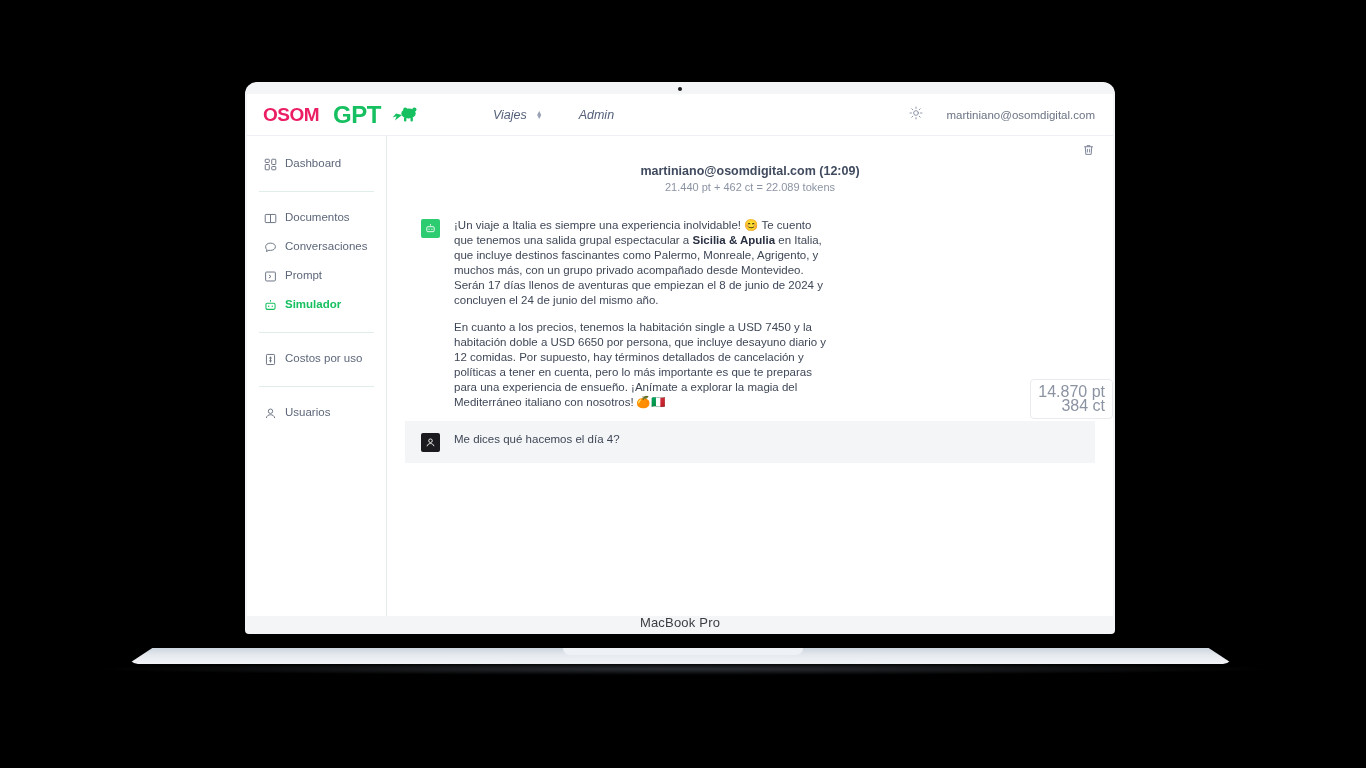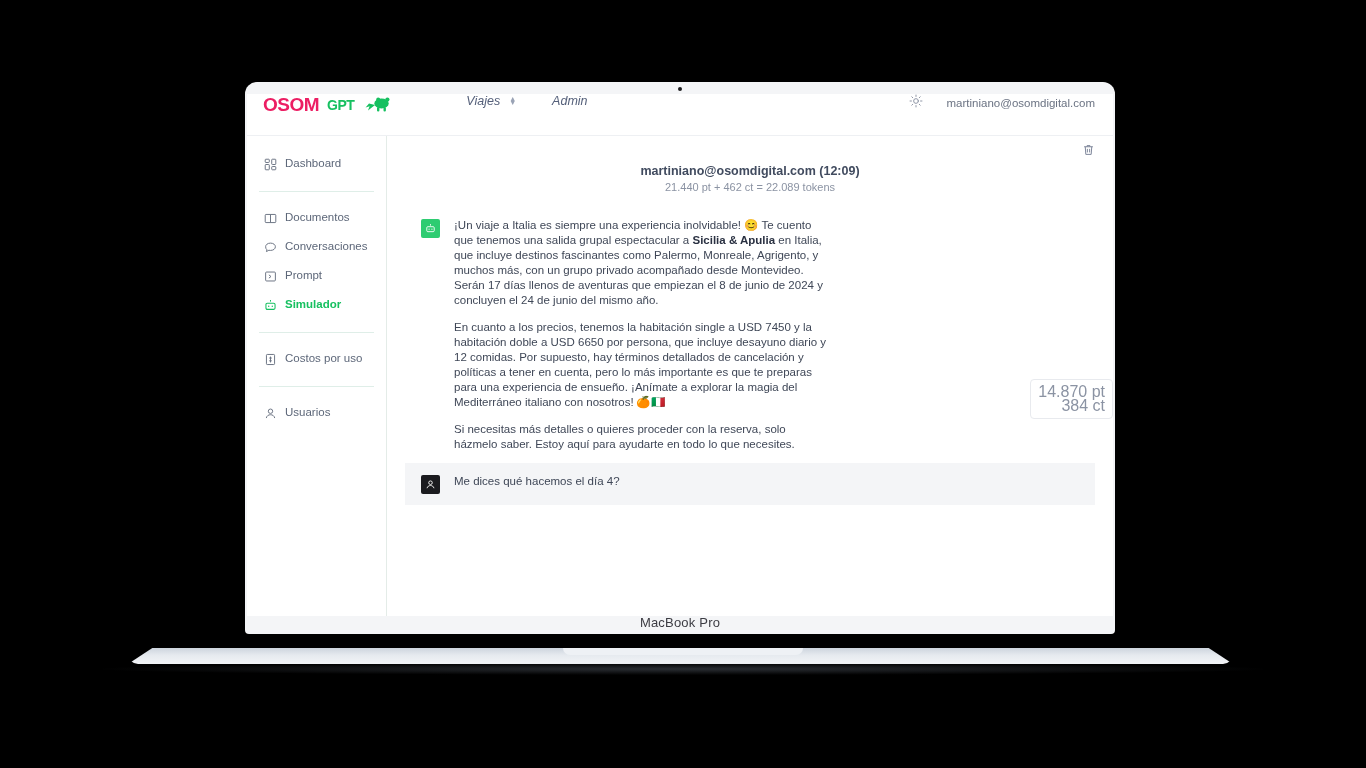--- a/index.html
+++ b/index.html
@@ -76,29 +76,29 @@
     background: radial-gradient(ellipse at center, rgba(120,130,145,0.35) 0%, rgba(0,0,0,0) 72%);
   }
 
   
   #app-header {
     position: relative;
     height: 42px;
     background: #ffffff;
     border-bottom: 1px solid #eef0f3;
     display: flex;
-    align-items: flex-start;
+    align-items: center;
   }
   #brand-logo {
     display: flex; align-items: center;
     margin-left: 16px;
     gap: 6px;
   }
   .logo-osom { color: #ec1e63; font-weight: 800; font-size: 19px; letter-spacing: -0.5px; }
-  .logo-gpt  { color: #16c060; font-weight: 800; font-size: 14px; letter-spacing: -0.5px; margin-left: 2px;}
+  .logo-gpt  { color: #16c060; font-weight: 800; font-size: 24px; letter-spacing: -0.5px; margin-left: 8px;}
   #bear-icon { margin-left: 5px; display:flex; align-items:center; }
 
   #header-nav {
     display: flex; align-items: center;
     margin-left: 75px;
     gap: 36px;
   }
   .nav-item {
     display: flex; align-items: center; gap: 9px;
     font-size: 12.5px;
@@ -386,21 +386,20 @@
                 <svg width="11" height="11" viewBox="0 0 16 16" fill="none" stroke="#ffffff" stroke-width="1.3">
                   <path d="M8 1.6v2.2"></path>
                   <rect x="2.6" y="5.4" width="10.8" height="7.2" rx="1.5"></rect>
                   <circle cx="5.9" cy="9" r="0.85" fill="#ffffff" stroke="none"></circle>
                   <circle cx="10.1" cy="9" r="0.85" fill="#ffffff" stroke="none"></circle>
                 </svg>
               </div>
               <div class="msg-body">
                 <p>¡Un viaje a Italia es siempre una experiencia inolvidable! 😊 Te cuento que tenemos una salida grupal espectacular a <b>Sicilia &amp; Apulia</b> en Italia, que incluye destinos fascinantes como Palermo, Monreale, Agrigento, y muchos más, con un grupo privado acompañado desde Montevideo. Serán 17 días llenos de aventuras que empiezan el 8 de junio de 2024 y concluyen el 24 de junio del mismo año.</p>
                 <p>En cuanto a los precios, tenemos la habitación single a USD 7450 y la habitación doble a USD 6650 por persona, que incluye desayuno diario y 12 comidas. Por supuesto, hay términos detallados de cancelación y políticas a tener en cuenta, pero lo más importante es que te preparas para una experiencia de ensueño. ¡Anímate a explorar la magia del Mediterráneo italiano con nosotros! 🍊🇮🇹</p>
-                <p>Si necesitas más detalles o quieres proceder con la reserva, solo házmelo saber. Estoy aquí para ayudarte en todo lo que necesites.</p>
               </div>
             </div>
 
             <div id="token-badge">
               <div>14.870 pt</div>
               <div>384 ct</div>
             </div>
 
             <div class="msg user">
               <div class="avatar user-avatar">

